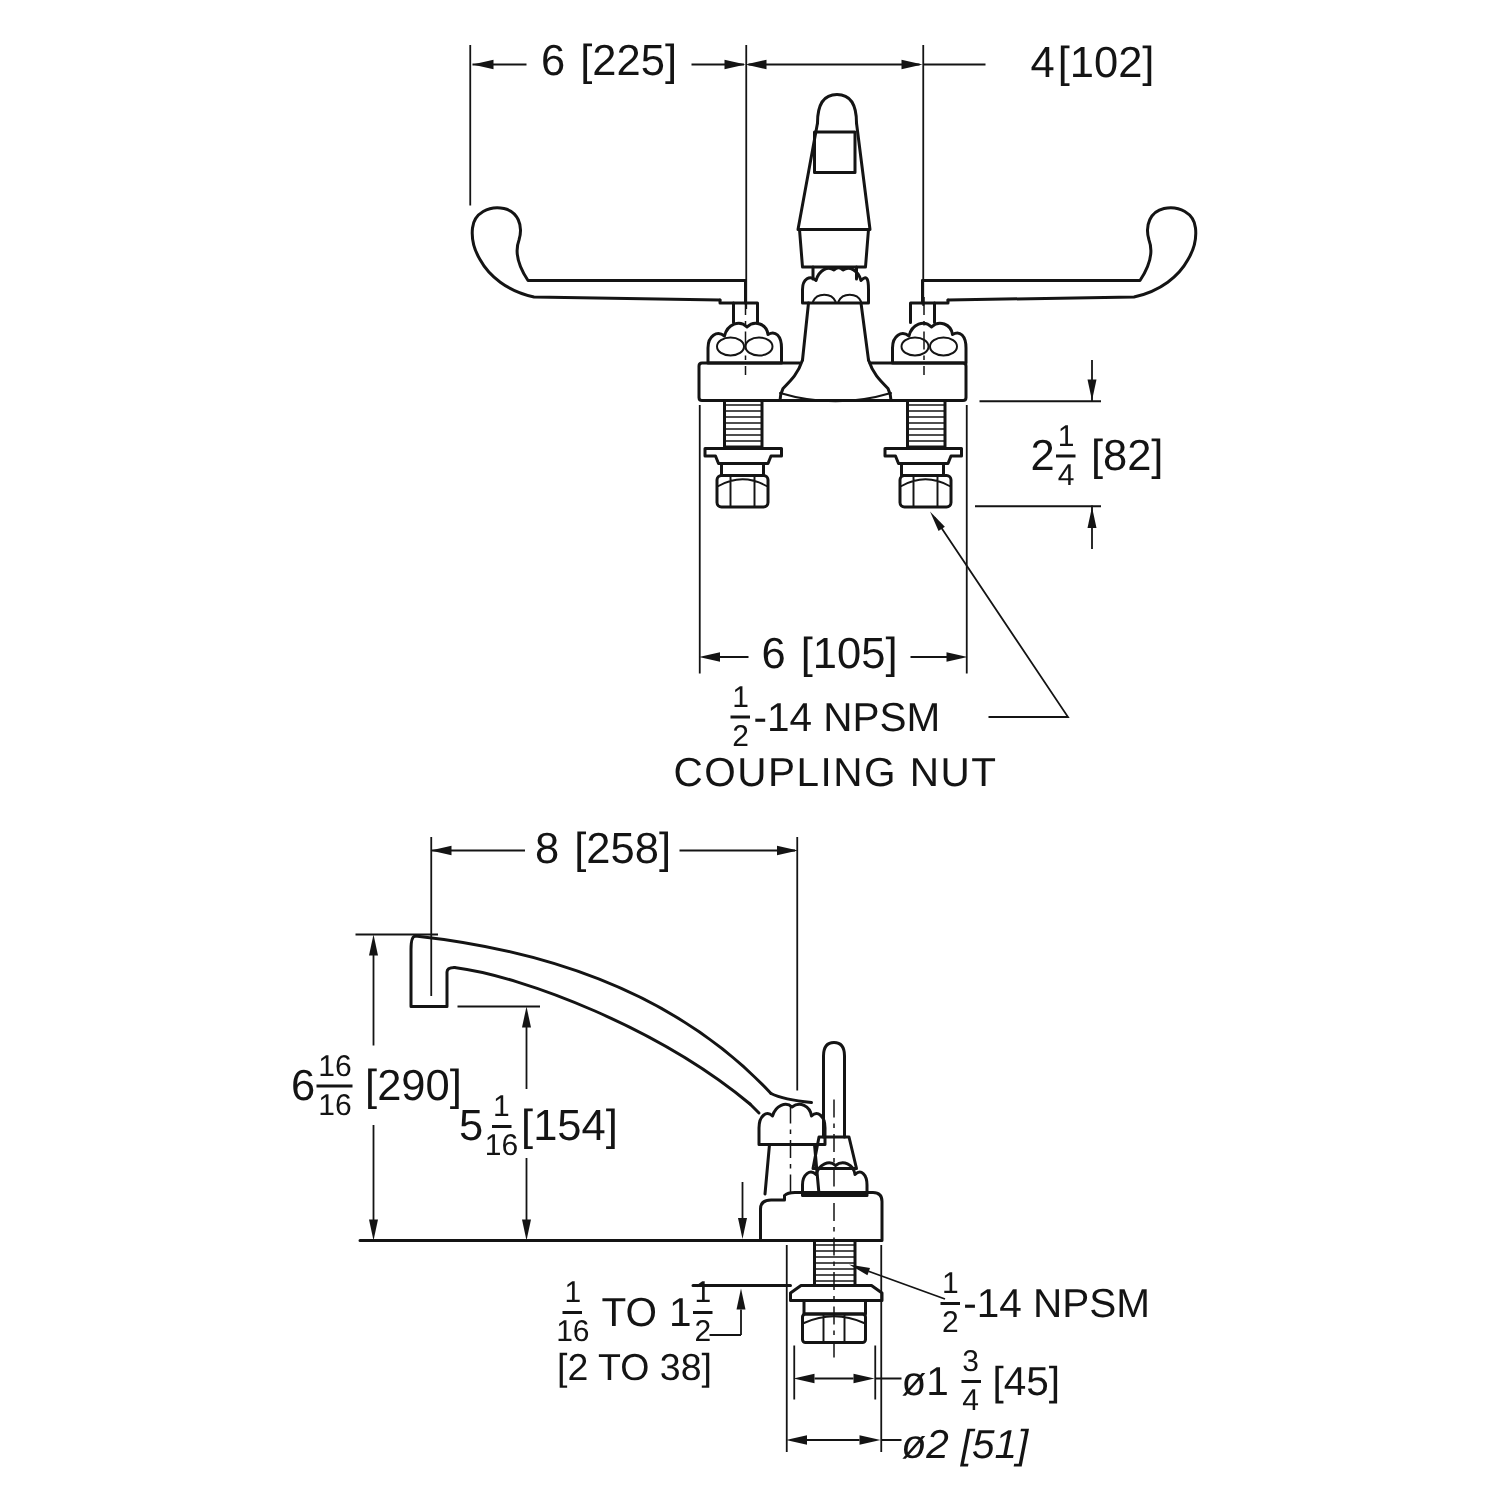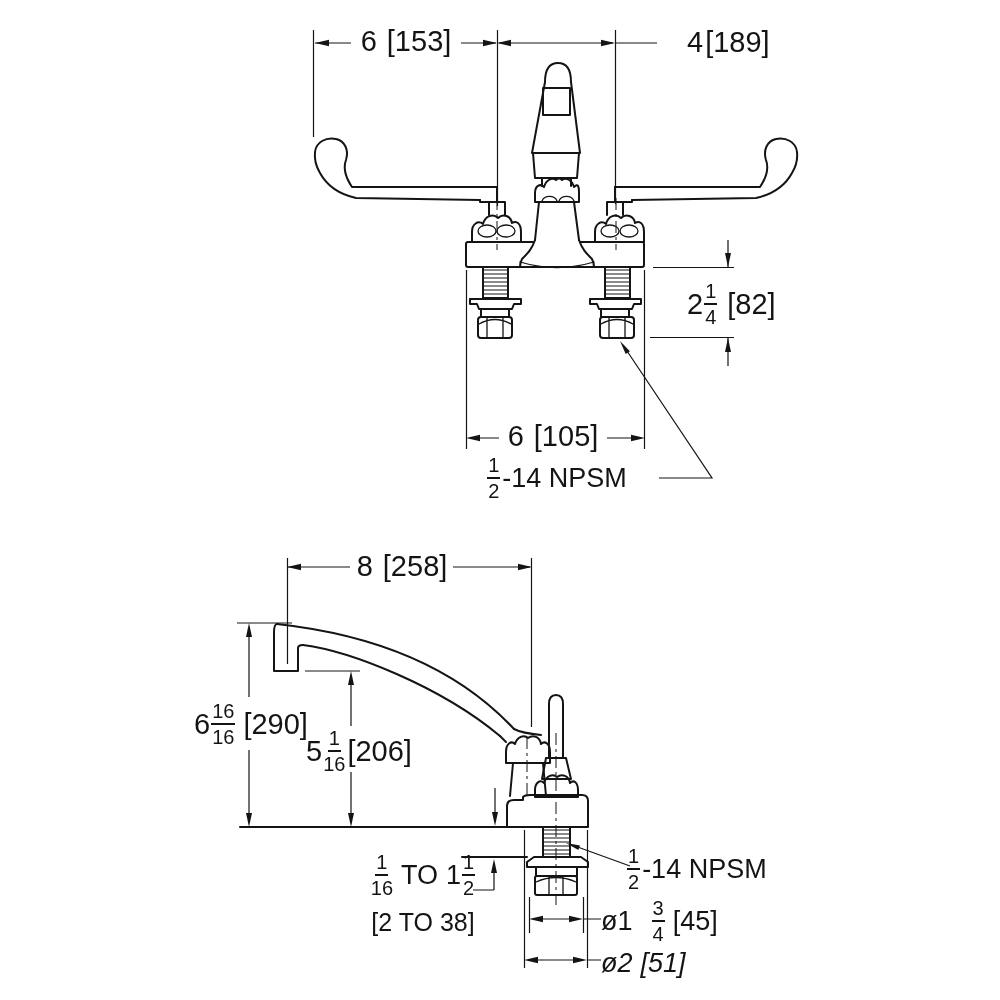--- a/index.html
+++ b/index.html
@@ -163,26 +163,26 @@
     <polygon class="ah" points="583,919 569,915.8 569,922.2"></polygon>
     <path class="dim" d="M524.5,830 V968 M587.5,830 V968"></path>
     <path class="dim" d="M538,960 H573 M588,960 H601"></path>
     <polygon class="ah" points="524,960 538,956.8 538,963.2"></polygon>
     <polygon class="ah" points="587,960 573,956.8 573,963.2"></polygon>
   </g>
 </svg>
 
 <div class="label t29 row ctr g10" style="left:350px;top:26px;width:112px;">
   <span>6</span>
-  <span>[153]</span>
+  <span>[225]</span>
 </div>
 
 <div class="label t29 row g2" style="left:687px;top:27px;">
   <span>4</span>
-  <span>[189]</span>
+  <span>[102]</span>
 </div>
 
 <div class="label t29 row g10" style="left:687px;top:281px;">
   <span class="row" style="gap:1px">
     <span>2</span>
     <span class="frac">
       <span class="fnum">1</span>
       <span class="fden">4</span>
     </span>
   </span>
@@ -195,20 +195,21 @@
 </div>
 
 <div class="label col" style="left:452px;top:455px;width:210px;">
   <span class="row t27" style="gap:2px">
     <span class="frac">
       <span class="fnum">1</span>
       <span class="fden">2</span>
     </span>
     <span>-14 NPSM</span>
   </span>
+  <span class="t27" style="letter-spacing:1px;">COUPLING NUT</span>
 </div>
 
 <div class="label t29 row ctr g10" style="left:346px;top:551px;width:112px;">
   <span>8</span>
   <span>[258]</span>
 </div>
 
 <div class="label t29 row g8" style="left:194px;top:701px;">
   <span class="row" style="gap:1px">
     <span>6</span>
@@ -221,51 +222,51 @@
 </div>
 
 <div class="label t29 row g2" style="left:306px;top:728px;">
   <span class="row" style="gap:1px">
     <span>5</span>
     <span class="frac">
       <span class="fnum">1</span>
       <span class="fden">16</span>
     </span>
   </span>
-  <span>[206]</span>
+  <span>[154]</span>
 </div>
 
 <div class="label col" style="left:364px;top:852px;width:118px;">
   <span class="row t27 g8">
     <span class="frac">
       <span class="fnum">1</span>
       <span class="fden">16</span>
     </span>
     <span>TO</span>
     <span class="row" style="gap:1px">
       <span>1</span>
       <span class="frac">
         <span class="fnum">1</span>
         <span class="fden">2</span>
       </span>
     </span>
   </span>
-  <span class="t25" style="margin-top:11px;">[2 TO 38]</span>
+  <span class="t25" style="margin-top:1px;">[2 TO 38]</span>
 </div>
 
 <div class="label t27 row" style="left:627px;top:846px;gap:2px;">
   <span class="frac">
     <span class="fnum">1</span>
     <span class="fden">2</span>
   </span>
   <span>-14 NPSM</span>
 </div>
 
 <div class="label t27 row g8" style="left:601px;top:898px;">
-  <span class="row" style="gap:19px">
+  <span class="row" style="gap:8px">
     <span>ø1</span>
     <span class="frac">
       <span class="fnum">3</span>
       <span class="fden">4</span>
     </span>
   </span>
   <span>[45]</span>
 </div>
 
 <div class="label t27 row g8" style="left:601px;top:949px;font-style:italic;">

